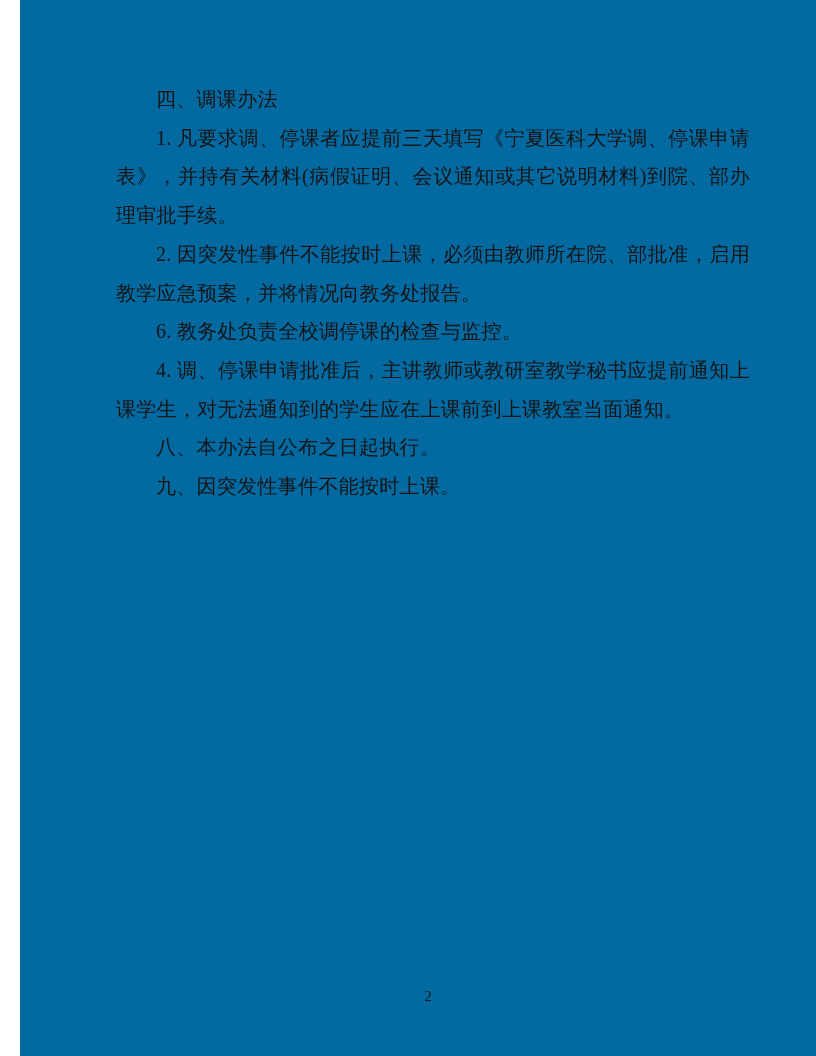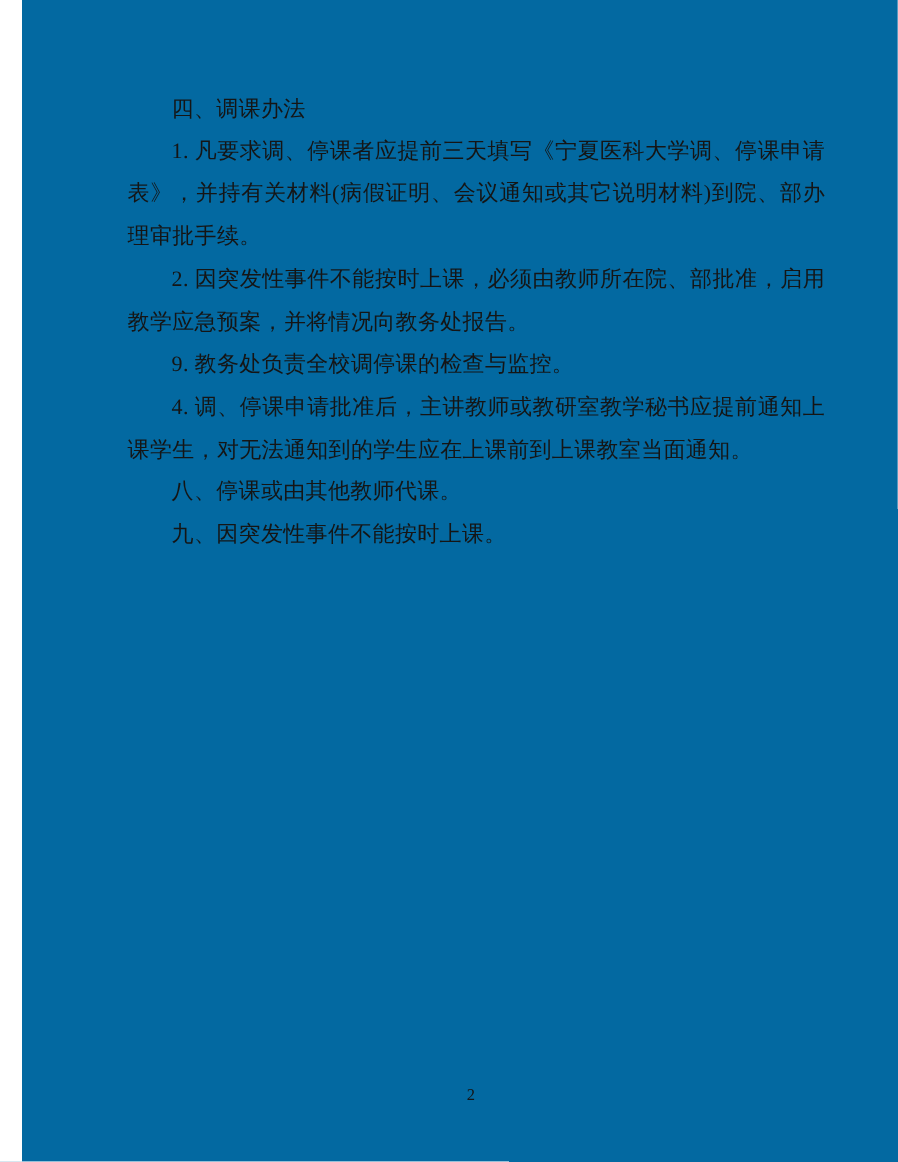--- a/index.html
+++ b/index.html
@@ -43,19 +43,19 @@
   }
 </style>
 </head>
 <body>
 
 <div class="page">
   <div class="content">
     <p>四、调课办法</p>
     <p>1. 凡要求调、停课者应提前三天填写《宁夏医科大学调、停课申请表》，并持有关材料(病假证明、会议通知或其它说明材料)到院、部办理审批手续。</p>
     <p>2. 因突发性事件不能按时上课，必须由教师所在院、部批准，启用教学应急预案，并将情况向教务处报告。</p>
-    <p>9. 教务处负责全校调停课的检查与监控。</p>
+    <p>6. 教务处负责全校调停课的检查与监控。</p>
     <p>4. 调、停课申请批准后，主讲教师或教研室教学秘书应提前通知上课学生，对无法通知到的学生应在上课前到上课教室当面通知。</p>
-    <p>八、停课或由其他教师代课。</p>
+    <p>八、本办法自公布之日起执行。</p>
     <p>九、因突发性事件不能按时上课。</p>
   </div>
   <div class="page-number">2</div>
 </div>
 
 </body></html>

